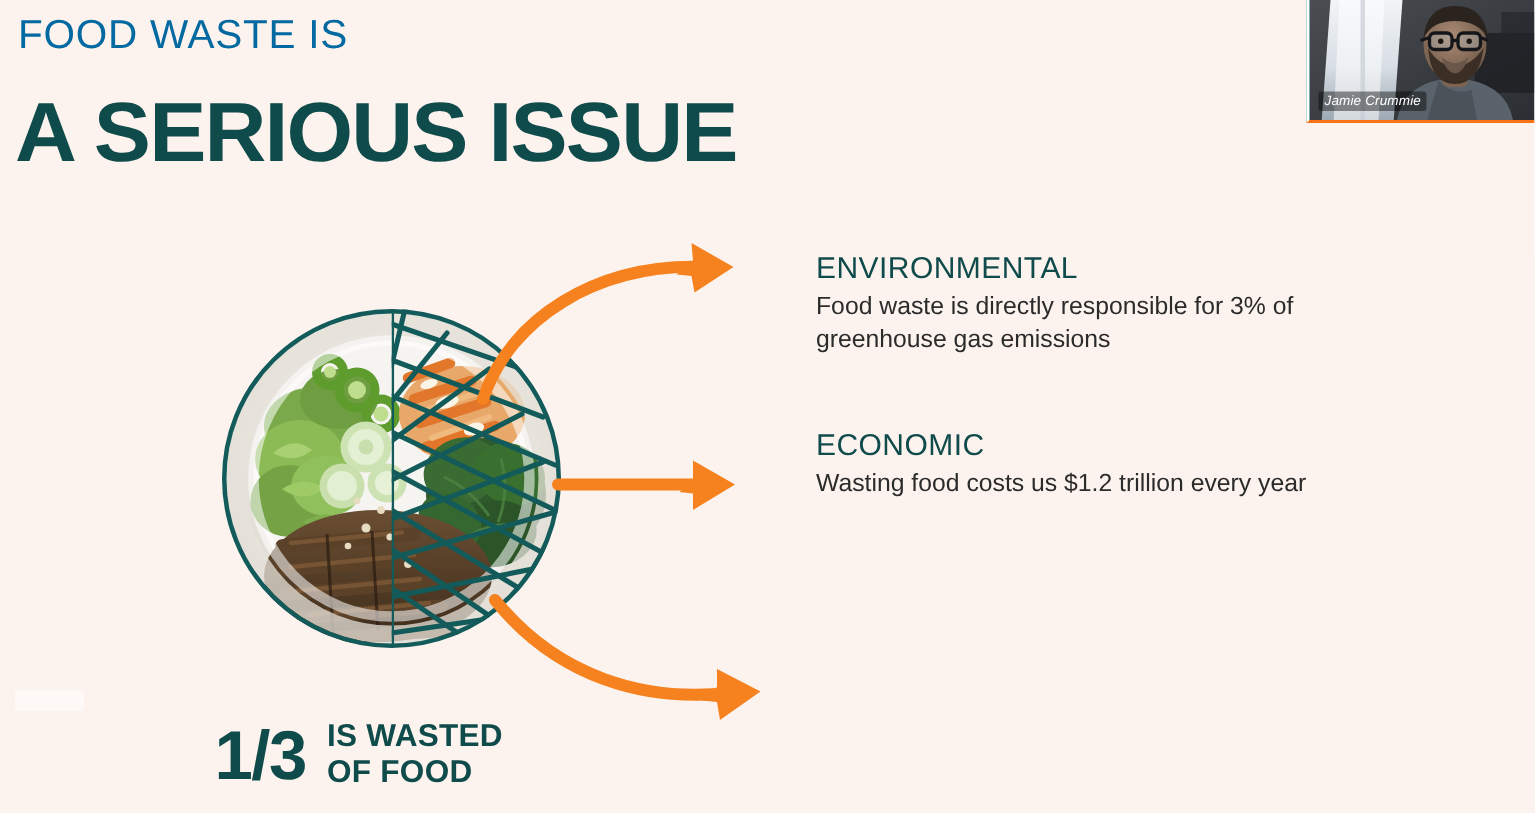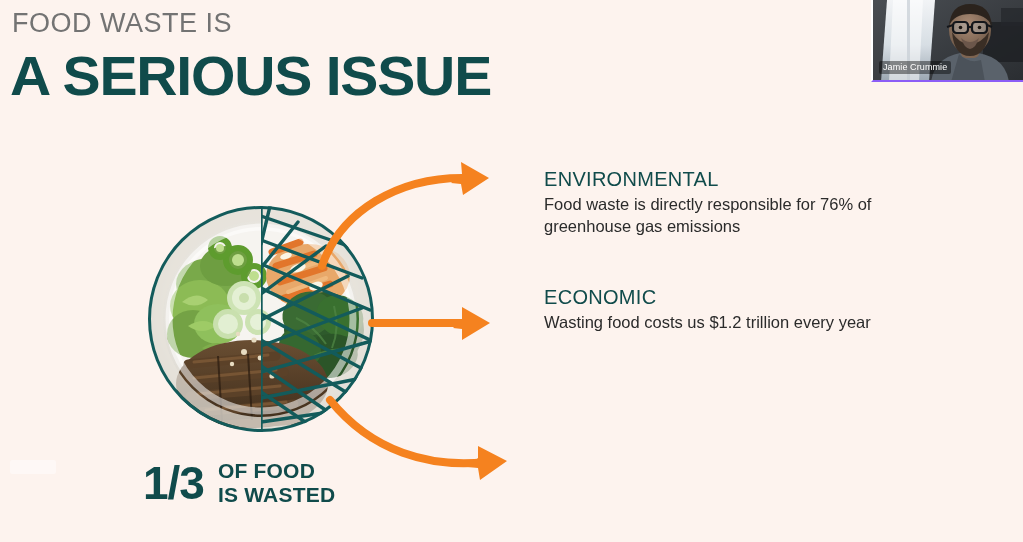--- a/index.html
+++ b/index.html
@@ -22,24 +22,24 @@
   .header {
     position: absolute;
     left: 10px;
     top: 10px;
     width: 620px;
   }
   .eyebrow {
     font-family: "Liberation Sans", sans-serif;
     font-size: 27px;
     letter-spacing: 0.5px;
-    color: #737373;
+    color: #0369a1;
     font-weight: 400;
     line-height: 1;
-    margin: 0 0 10px 2px;
+    margin: 0 0 22px 2px;
   }
   .headline {
     font-family: "Liberation Sans", sans-serif;
     font-size: 56px;
     font-weight: bold;
     letter-spacing: -1.2px;
     color: #104B4B;
     line-height: 1.02;
     margin: 0;
     transform: scaleX(1.02);
@@ -83,21 +83,21 @@
     top: 0;
     width: 1023px;
     height: 542px;
     pointer-events: none;
   }
 
   
   .fraction-block {
     position: absolute;
     left: 143px;
-    top: 459px;
+    top: 479px;
     display: flex;
     align-items: center;
     gap: 14px;
   }
   .fraction-num {
     font-family: "Liberation Sans", sans-serif;
     font-size: 46px;
     font-weight: bold;
     color: #104B4B;
     letter-spacing: -1px;
@@ -145,22 +145,23 @@
   
   .webcam {
     position: absolute;
     right: 0;
     top: 0;
     width: 152px;
     height: 82px;
     overflow: hidden;
     background: #0f766e;
     border-left: 2px solid #ffffff;
-    border-bottom: 2px solid #8b5cf6;
+    border-bottom: 2px solid #f97316;
     box-sizing: border-box;
+    font-style: italic;
   }
   .webcam svg { display: block; }
   .webcam-name {
     position: absolute;
     left: 6px;
     bottom: 6px;
     font-family: "Liberation Sans", sans-serif;
     font-size: 9px;
     color: #FFFFFF;
     background: rgba(0,0,0,0.42);
@@ -357,30 +358,30 @@
     <g fill="#F5821F" stroke="none">
       <path d="M461 162 l28 16 l-26 17 l-2 -11 l-10 -1 l11 -9 l-1 -12 z"></path>
       <path d="M462 307 l28 16 l-28 17 l0 -11 l-9 -1 l9 -9 l0 -12 z"></path>
       <path d="M478 446 l29 15 l-27 19 l-2 -12 l-10 -1 l10 -9 l0 -12 z"></path>
     </g>
   </svg>
 
   <div class="fraction-block">
     <div class="fraction-num">1/3</div>
     <div class="fraction-label">
+      <div>IS WASTED</div>
       <div>OF FOOD</div>
-      <div>IS WASTED</div>
     </div>
   </div>
 
   <div class="points">
 
     <div class="point">
       <div class="point-title">ENVIRONMENTAL</div>
-      <p class="point-body">Food waste is directly responsible for 76% of greenhouse gas emissions</p>
+      <p class="point-body">Food waste is directly responsible for 3% of greenhouse gas emissions</p>
     </div>
 
     <div class="point social">
     </div>
 
     <div class="point">
       <div class="point-title">ECONOMIC</div>
       <p class="point-body">Wasting food costs us $1.2 trillion every year</p>
     </div>
 

